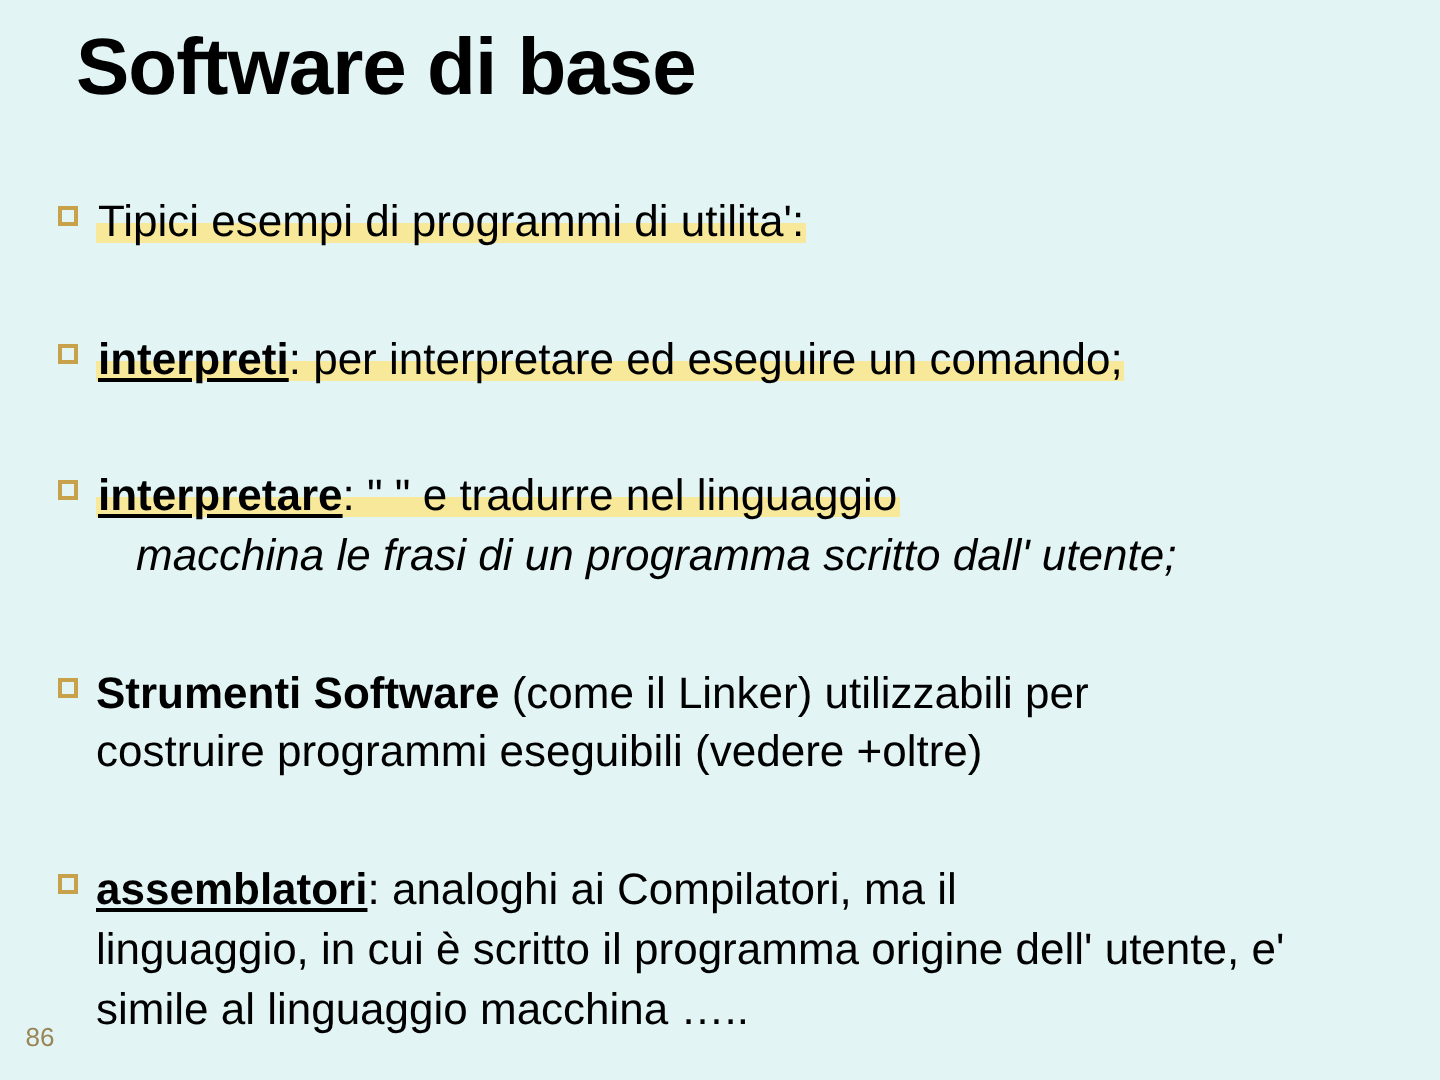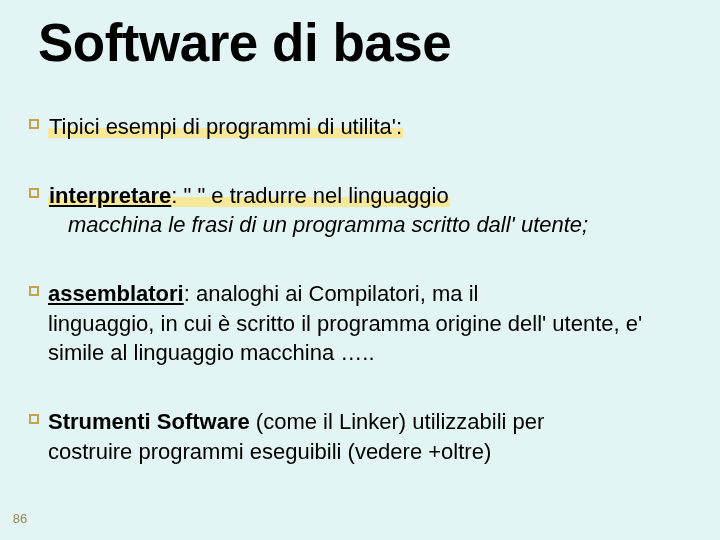--- a/index.html
+++ b/index.html
@@ -10,21 +10,21 @@
     font-family: Verdana, Geneva, sans-serif;
     position: relative;
     overflow: hidden;
   }
   .slide {
     padding: 12px 28px 0 28px;
   }
   .title {
     font-family: Arial, Helvetica, sans-serif;
     font-weight: 900;
-    font-size: 53px;
+    font-size: 40px;
     color: #000;
     letter-spacing: -0.5px;
     margin-left: 10px;
     margin-bottom: 18px;
   }
   .items {
     font-size: 22px;
     line-height: 1.35;
     color: #000;
   }
@@ -86,52 +86,61 @@
 
     <div class="item">
       <span class="bullet">
           <svg width="12" height="12" viewBox="0 0 12 12">
             <rect x="1" y="1" width="10" height="10" fill="#c7a24a"></rect>
             <rect x="3" y="3" width="6" height="6" fill="#e2f4f4"></rect>
           </svg>
         </span>
     </div>
 
+    <div class="item">
+      <span class="bullet">
+          <svg width="12" height="12" viewBox="0 0 12 12">
+            <rect x="1" y="1" width="10" height="10" fill="#c7a24a"></rect>
+            <rect x="3" y="3" width="6" height="6" fill="#e2f4f4"></rect>
+          </svg>
+        </span>
+      <span class="hl"><span class="term">interpreti</span><span>: per interpretare ed eseguire un comando;</span></span>
+    </div>
 
     <div class="item">
       <span class="bullet">
           <svg width="12" height="12" viewBox="0 0 12 12">
             <rect x="1" y="1" width="10" height="10" fill="#c7a24a"></rect>
             <rect x="3" y="3" width="6" height="6" fill="#e2f4f4"></rect>
           </svg>
         </span>
       <span class="hl"><span class="term">interpretare</span><span>: "    "               e tradurre nel linguaggio</span></span>
       <div class="cont">macchina le frasi di un programma scritto dall' utente;</div>
     </div>
 
     <div class="item">
       <span class="bullet">
           <svg width="12" height="12" viewBox="0 0 12 12">
             <rect x="1" y="1" width="10" height="10" fill="#c7a24a"></rect>
             <rect x="3" y="3" width="6" height="6" fill="#e2f4f4"></rect>
           </svg>
         </span>
-      <span><span class="term">assemblatori</span><span>: analoghi ai Compilatori, ma il</span></span>
-      <div>linguaggio, in cui è scritto il programma origine dell' utente, e' simile al linguaggio macchina …..</div>
+      <span><span class="term" style="text-decoration:none">Strumenti Software</span><span> (come il Linker) utilizzabili per</span></span>
+      <div>costruire programmi eseguibili (vedere +oltre)</div>
     </div>
 
     <div class="item">
       <span class="bullet">
           <svg width="12" height="12" viewBox="0 0 12 12">
             <rect x="1" y="1" width="10" height="10" fill="#c7a24a"></rect>
             <rect x="3" y="3" width="6" height="6" fill="#e2f4f4"></rect>
           </svg>
         </span>
-      <span><span class="term" style="text-decoration:none">Strumenti Software</span><span> (come il Linker) utilizzabili per</span></span>
-      <div>costruire programmi eseguibili (vedere +oltre)</div>
+      <span><span class="term">assemblatori</span><span>: analoghi ai Compilatori, ma il</span></span>
+      <div>linguaggio, in cui è scritto il programma origine dell' utente, e' simile al linguaggio macchina …..</div>
     </div>
 
   </div>
 </div>
 
 <div class="footer">
   <span class="pnum">86</span>
 </div>
 
 </body></html>

